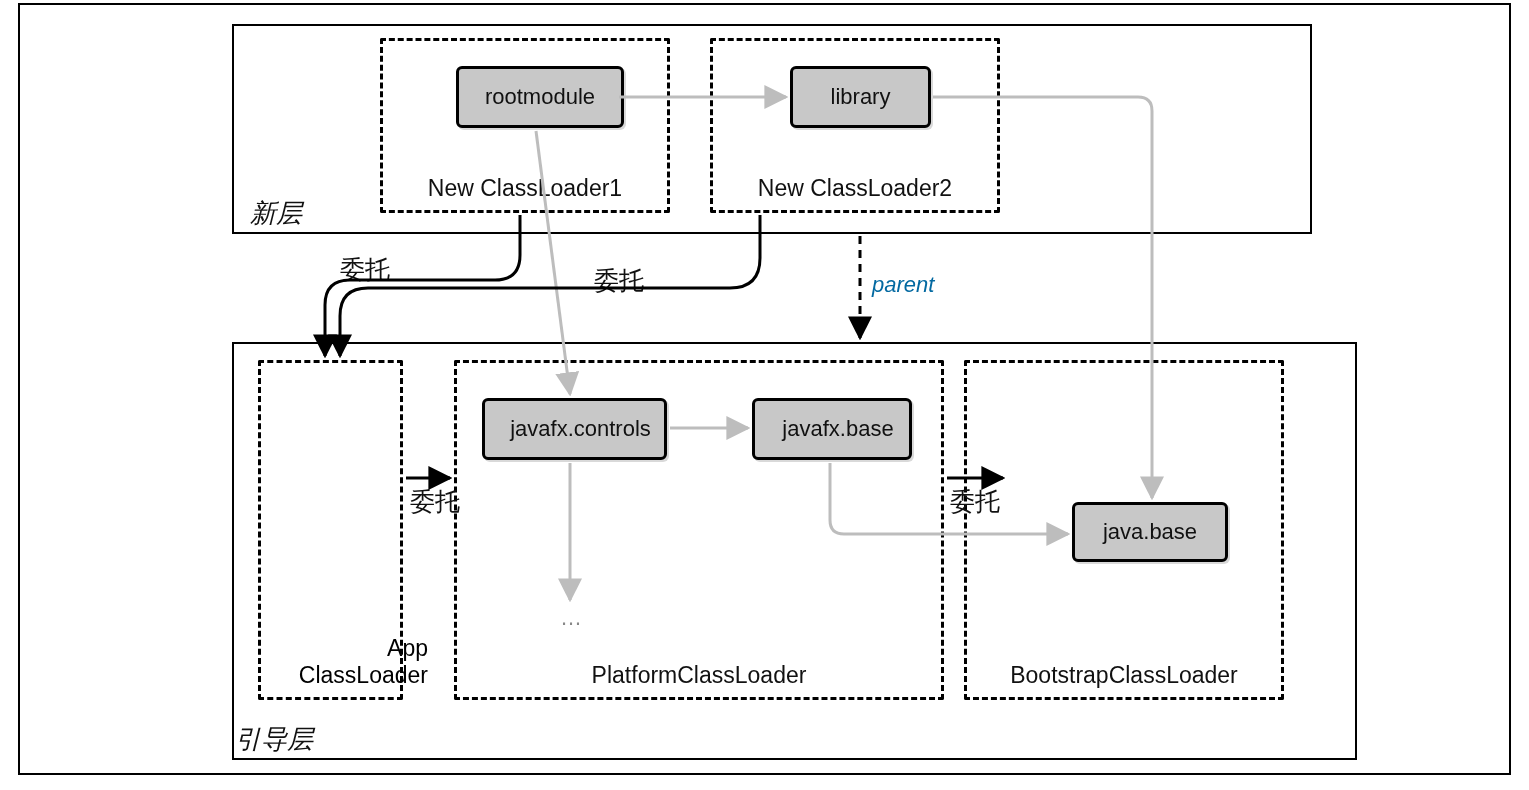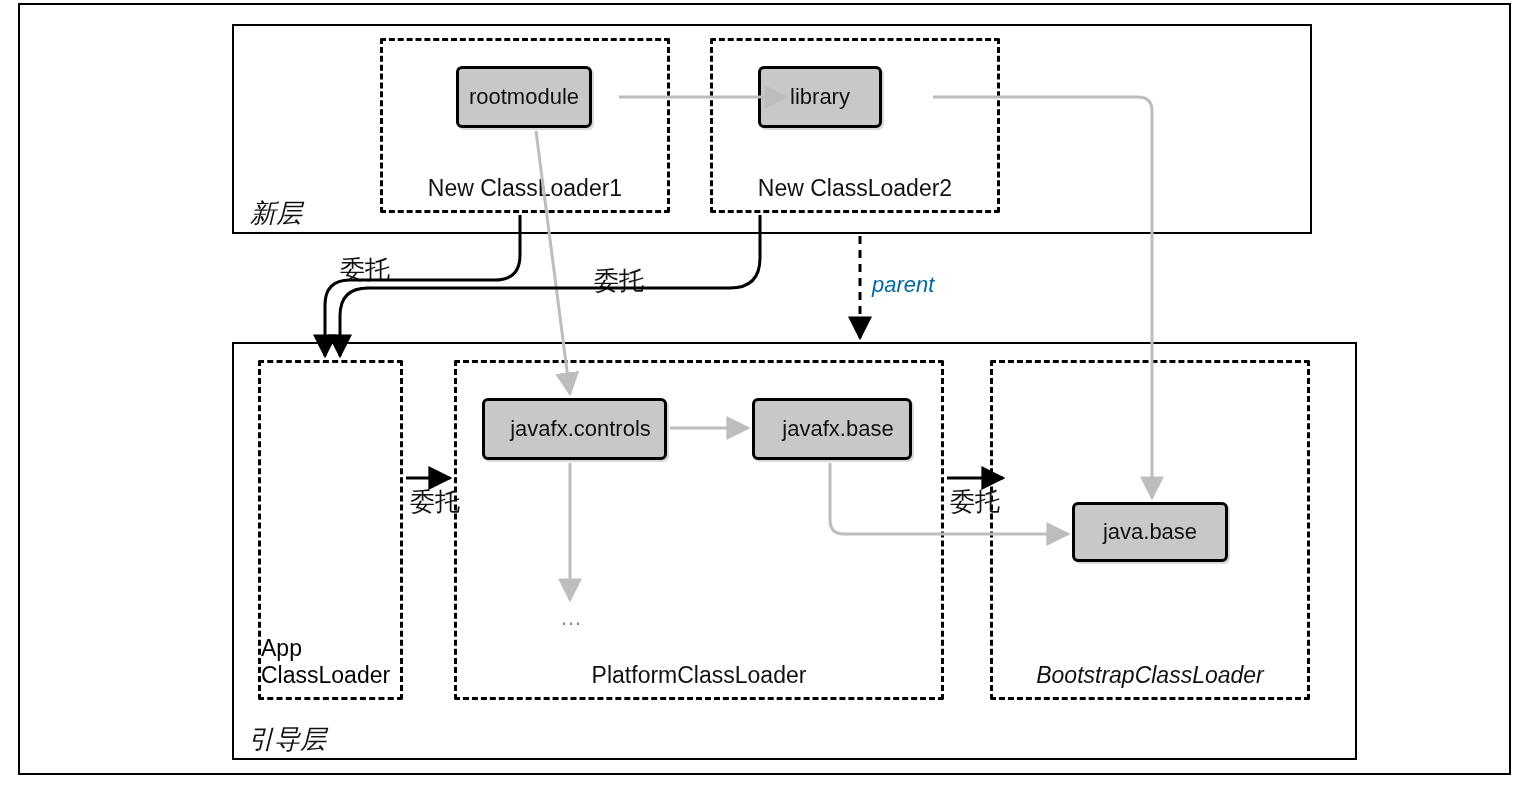--- a/index.html
+++ b/index.html
@@ -85,39 +85,39 @@
 <div class="layer-label" style="left:250px; top:196px;">新层</div>
 
 <div class="dashed-box" style="left:380px; top:38px; width:290px; height:175px;">
   <div class="dashed-label">New ClassLoader1</div>
 </div>
 
 <div class="dashed-box" style="left:710px; top:38px; width:290px; height:175px;">
   <div class="dashed-label">New ClassLoader2</div>
 </div>
 
-<div class="node-box" style="left:456px; top:66px; width:136px; height:62px;">rootmodule</div>
+<div class="node-box" style="left:456px; top:66px; width:168px; height:62px;">rootmodule</div>
 
-<div class="node-box" style="left:758px; top:66px; width:124px; height:62px;">library</div>
+<div class="node-box" style="left:790px; top:66px; width:141px; height:62px;">library</div>
 
 <div class="layer-box" style="left:232px; top:342px; width:1125px; height:418px;"></div>
-<div class="layer-label" style="left:248px; top:722px;text-align:right;">引导层</div>
+<div class="layer-label" style="left:235px; top:722px;text-align:right;">引导层</div>
 
 <div class="dashed-box" style="left:258px; top:360px; width:145px; height:340px;">
-  <div style="position:absolute; bottom:8px; width:100%; text-align:left;">
+  <div style="position:absolute; bottom:8px; width:100%; text-align:right;margin-left:28px;">
     <div style="font-size:23px;">App</div>
     <div style="font-size:23px;">ClassLoader</div>
   </div>
 </div>
 
 <div class="dashed-box" style="left:454px; top:360px; width:490px; height:340px;">
   <div class="dashed-label">PlatformClassLoader</div>
 </div>
 
-<div class="dashed-box" style="left:990px; top:360px; width:320px; height:340px;font-style:italic;">
+<div class="dashed-box" style="left:964px; top:360px; width:320px; height:340px;">
   <div class="dashed-label">BootstrapClassLoader</div>
 </div>
 
 <div class="node-box" style="left:482px; top:398px; width:185px; height:62px;padding-left:12px;">javafx.controls</div>
 
 <div class="node-box" style="left:752px; top:398px; width:160px; height:62px;padding-left:12px;">javafx.base</div>
 
 <div class="node-box" style="left:1072px; top:502px; width:156px; height:60px;">java.base</div>
 
 <div class="dots" style="left:560px; top:605px;">…</div>

